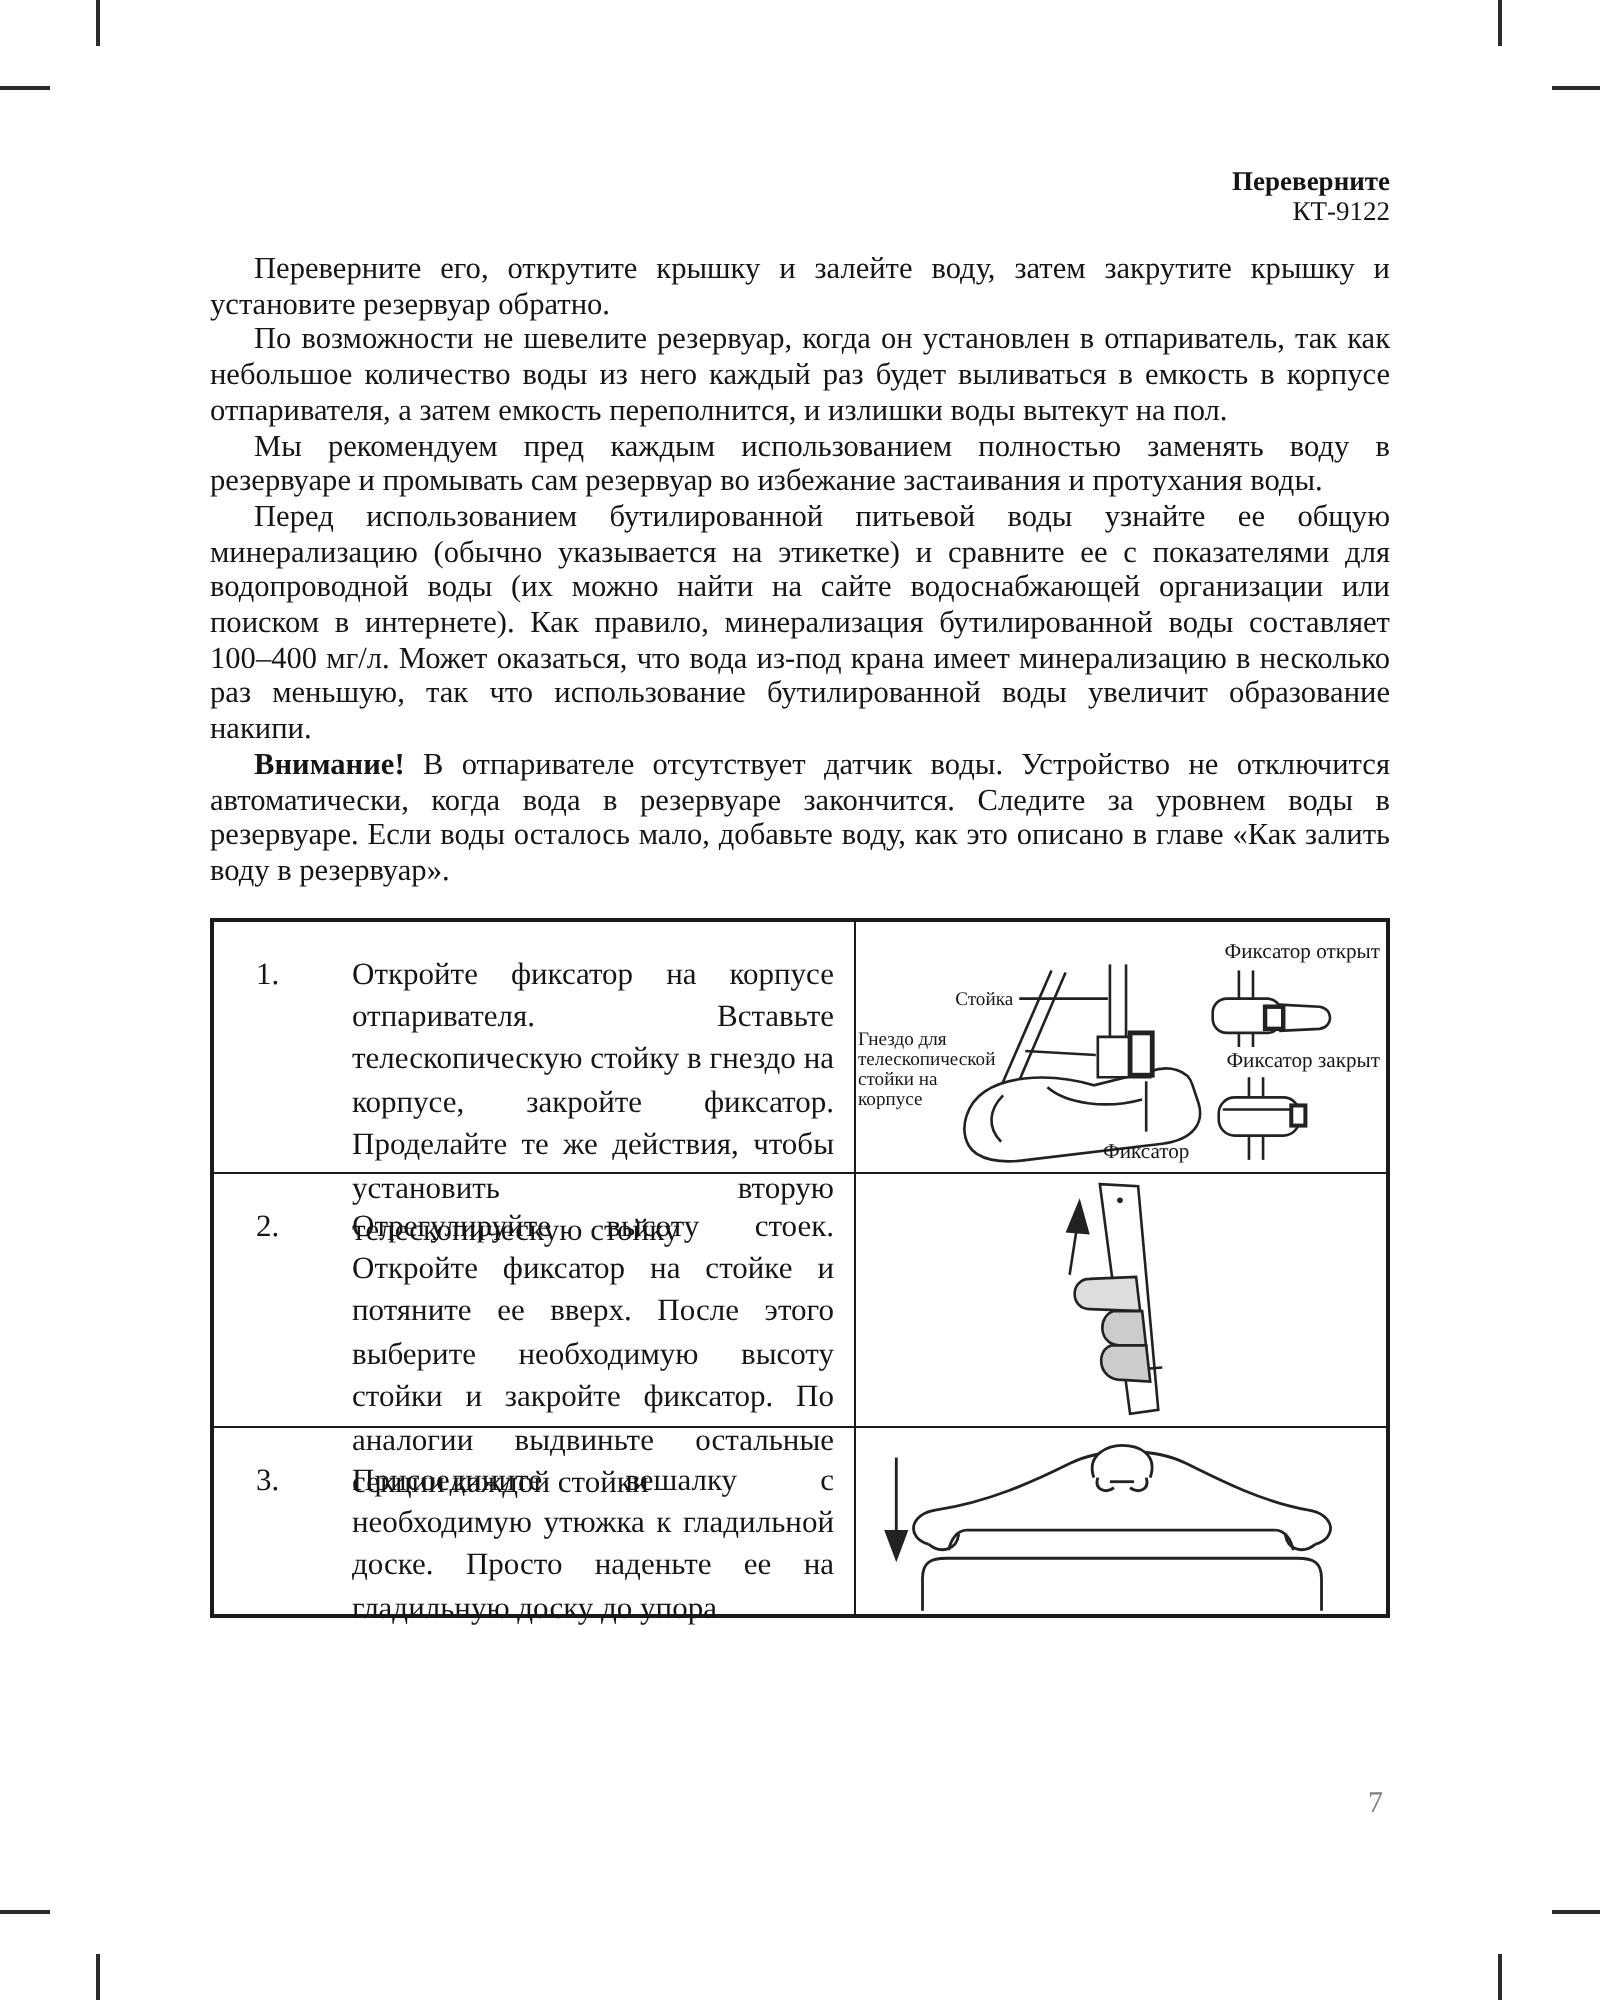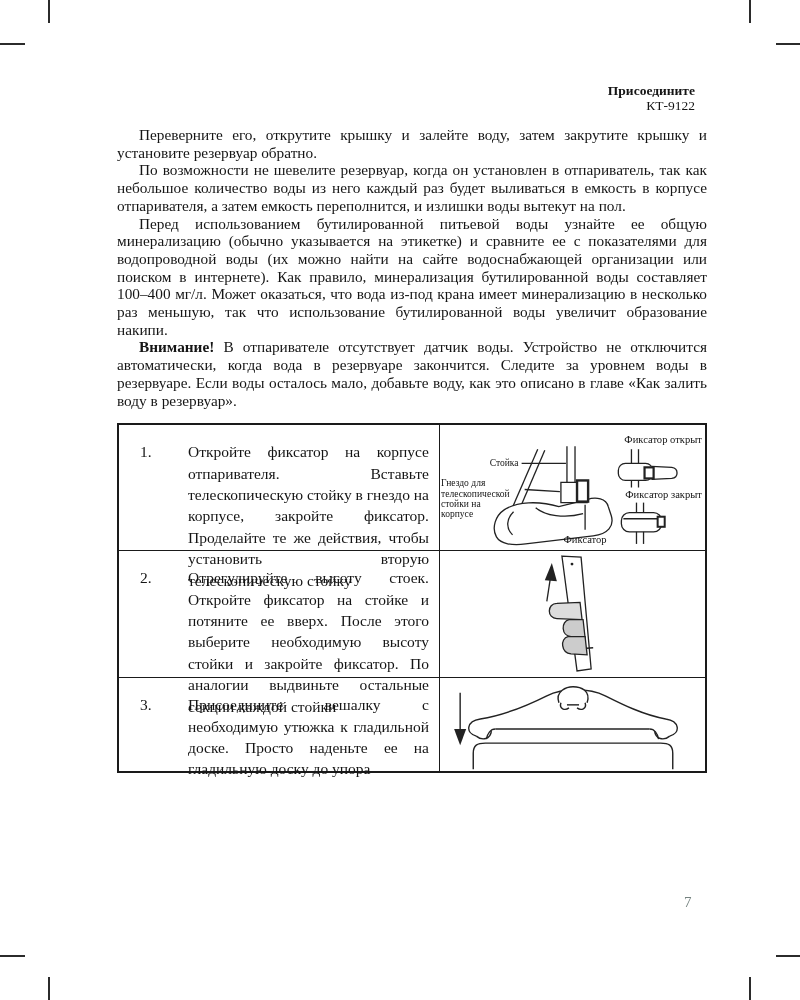--- a/index.html
+++ b/index.html
@@ -4,21 +4,21 @@
 <style>
   html,body{margin:0;padding:0;background:#ffffff;}
   .page{position:relative;width:800px;height:1000px;background:#ffffff;overflow:hidden;
         font-family:"Liberation Serif",serif;color:#151515;}
   
   .crop{position:absolute;background:#2b2b2b;}
   
   .doc-header{position:absolute;top:83px;right:105px;text-align:right;line-height:15px;font-size:13.5px;}
   .doc-header .title{font-weight:bold;}
   
-  .content{position:absolute;left:117px;top:126px;width:590px;}
+  .content{position:absolute;left:105px;top:126px;width:590px;}
   .content p{margin:0;text-indent:22px;text-align:justify;font-size:15.3px;line-height:17.7px;}
   .content p b{font-weight:bold;}
   .section-heading{margin:9px 0 0 0;text-indent:22px;font-size:16.5px;font-weight:bold;line-height:19px;}
   
   .assembly-table{margin-top:14px;display:grid;grid-template-columns:321px 265px;
         grid-template-rows:126px 127px 93px;border:2px solid #1a1a1a;width:586px;}
   .step-cell{border-right:1.5px solid #1a1a1a;border-bottom:1.5px solid #1a1a1a;
         display:flex;align-items:flex-start;padding:16px 10px 0 21px;box-sizing:border-box;}
   .ill-cell{border-bottom:1.5px solid #1a1a1a;position:relative;box-sizing:border-box;}
   .step-cell.last,.ill-cell.last{border-bottom:none;}
@@ -38,27 +38,28 @@
   <div class="crop" style="left:48px;top:0;width:2px;height:23px;"></div>
   <div class="crop" style="left:0;top:43px;width:25px;height:2px;"></div>
   <div class="crop" style="left:749px;top:0;width:2px;height:23px;"></div>
   <div class="crop" style="left:776px;top:43px;width:24px;height:2px;"></div>
   <div class="crop" style="left:0;top:955px;width:25px;height:2px;"></div>
   <div class="crop" style="left:48px;top:977px;width:2px;height:23px;"></div>
   <div class="crop" style="left:776px;top:955px;width:24px;height:2px;"></div>
   <div class="crop" style="left:749px;top:977px;width:2px;height:23px;"></div>
 
   <div class="doc-header">
-    <div class="title">Присоедините</div>
+    <div class="title">Переверните</div>
     <div class="model">КТ-9122</div>
   </div>
 
   <div class="content">
     <p>Переверните его, открутите крышку и залейте воду, затем закрутите крышку и установите резервуар обратно.</p>
     <p>По возможности не шевелите резервуар, когда он установлен в отпариватель, так как небольшое количество воды из него каждый раз будет выливаться в емкость в корпусе отпаривателя, а затем емкость переполнится, и излишки воды вытекут на пол.</p>
+    <p>Мы рекомендуем пред каждым использованием полностью заменять воду в резервуаре и промывать сам резервуар во избежание застаивания и протухания воды.</p>
     <p>Перед использованием бутилированной питьевой воды узнайте ее общую минерализацию (обычно указывается на этикетке) и сравните ее с показателями для водопроводной воды (их можно найти на сайте водоснабжающей организации или поиском в интернете). Как правило, минерализация бутилированной воды составляет 100–400 мг/л. Может оказаться, что вода из-под крана имеет минерализацию в несколько раз меньшую, так что использование бутилированной воды увеличит образование накипи.</p>
     <p><b>Внимание!</b><span> В отпаривателе отсутствует датчик воды. Устройство не отключится автоматически, когда вода в резервуаре закончится. Следите за уровнем воды в резервуаре. Если воды осталось мало, добавьте воду, как это описано в главе «Как залить воду в резервуар».</span></p>
 
 
     <div class="assembly-table">
 
       <div class="step-cell">
         <span class="step-num">1.</span>
         <span class="step-text">Откройте фиксатор на корпусе отпаривателя. Вставьте телескопическую стойку в гнездо на корпусе, закройте фиксатор. Проделайте те же действия, чтобы установить вторую телескопическую стойку</span>
       </div>

